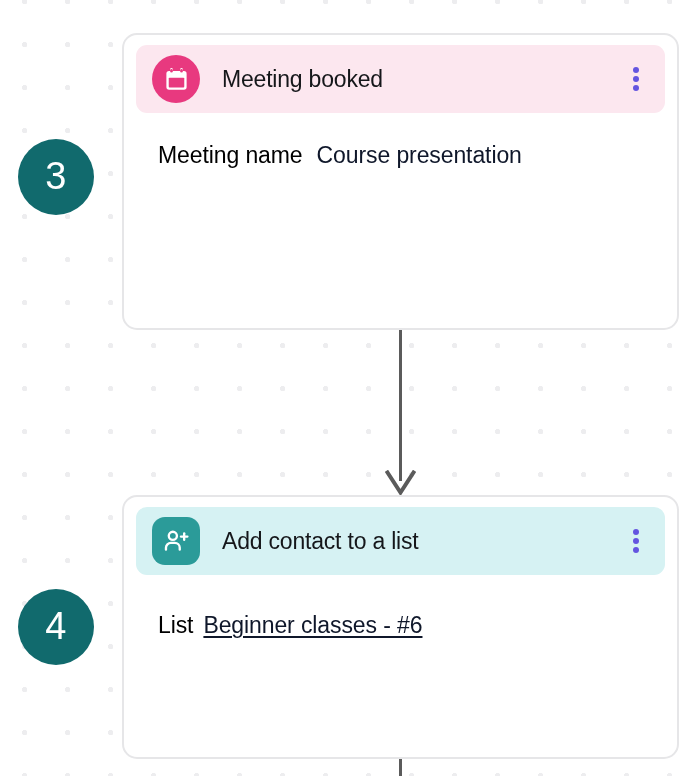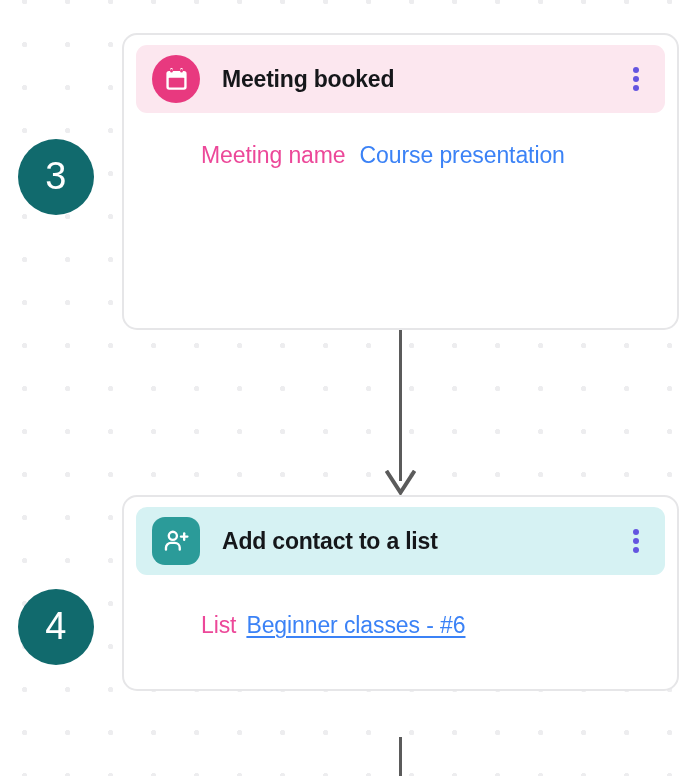--- a/index.html
+++ b/index.html
@@ -85,21 +85,21 @@
   .card {
     position: absolute;
     left: 122px;
     width: 557px;
     box-sizing: border-box;
     background-color: #ffffff;
     border: 2px solid #e6e6e8;
     border-radius: 15px;
   }
   #card-meeting-booked { top: 33px; height: 297px; }
-  #card-add-contact    { top: 495px; height: 196px; }
+  #card-add-contact    { top: 495px; height: 264px; }
 
   .card-header {
     position: absolute;
     left: 12px;
     top: 10px;
     right: 12px;
     height: 68px;
     border-radius: 11px;
     display: flex;
     align-items: center;
@@ -122,21 +122,21 @@
     border-radius: 50%;
   }
   .icon-square-teal {
     background-color: #2b9b99;
     border-radius: 13px;
   }
 
   .card-title {
     margin-left: 22px;
     font-size: 23px;
-    font-weight: bold;
+    font-weight: normal;
     color: #15171a;
     letter-spacing: -0.2px;
     white-space: nowrap;
   }
 
   .kebab-menu {
     margin-left: auto;
     width: 22px;
     height: 26px;
     display: flex;
@@ -162,26 +162,25 @@
     display: flex;
     align-items: baseline;
     font-size: 23px;
     letter-spacing: -0.1px;
     white-space: nowrap;
   }
   #body-meeting { top: 107px; }
   #body-list    { top: 115px; }
 
   .field-label {
-    color: #ec4899;
+    color: #000000;
     font-weight: 400;
-    margin-left: 43px;
   }
   .field-value {
-    color: #3b82f6;
+    color: #0f172a;
     font-weight: 400;
   }
   #meeting-name-label { margin-right: 14px; }
   #list-label         { margin-right: 10px; }
   #list-value {
     text-decoration: underline;
     text-underline-offset: 3px;
     text-decoration-thickness: 1.6px;
   }
 </style>

